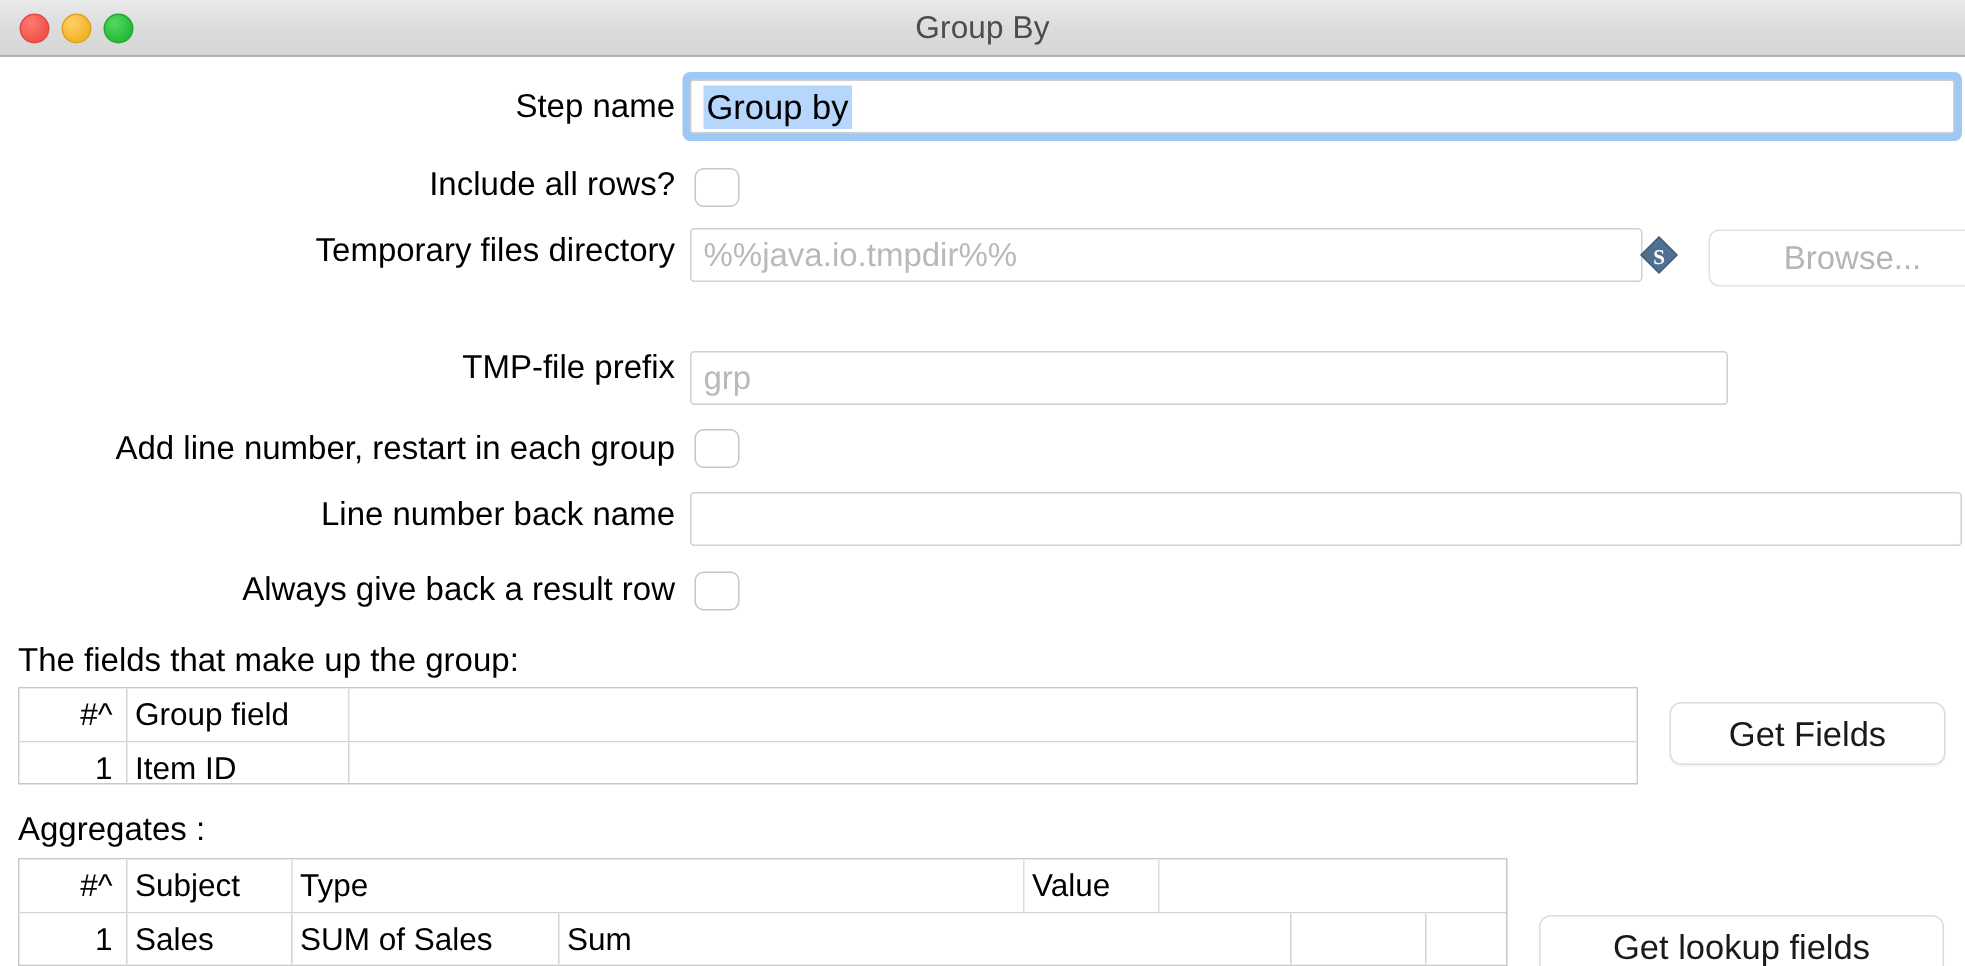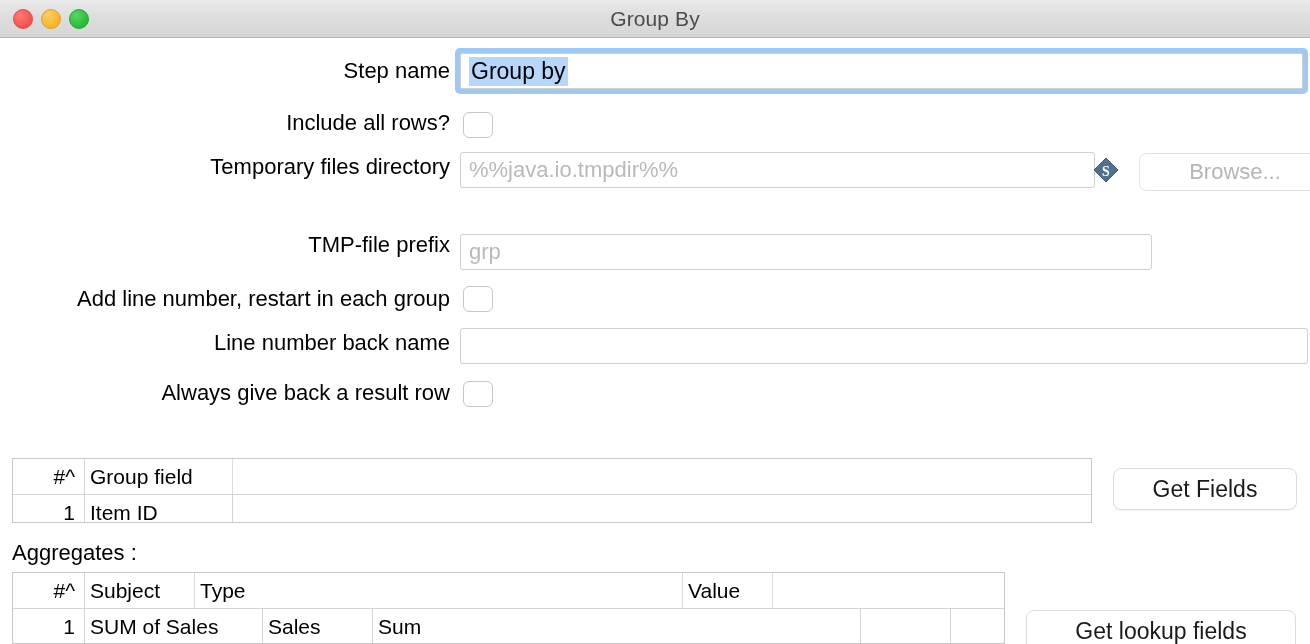--- a/index.html
+++ b/index.html
@@ -270,20 +270,21 @@
     <div class="row" style="top:290px;">
       <div class="label" style="top:4px;">Line number back name</div>
       <div class="field" style="top:0px; width:848px;"></div>
     </div>
 
     <div class="row" style="top:343px;">
       <div class="label" style="top:1px;">Always give back a result row</div>
       <div class="checkbox" style="top:0px;"></div>
     </div>
 
+    <div class="section-title" style="top:389px;">The fields that make up the group:</div>
 
     <div class="tbl" style="left:12px; top:420px; width:1080px; height:65px;">
       <div class="tbl-row tbl-head">
         <div class="cell num" style="width:72px;">#^</div>
         <div class="cell" style="width:148px;">Group field</div>
         <div class="cell last" style="flex:1;"></div>
       </div>
       <div class="tbl-row tbl-body-row">
         <div class="cell num" style="width:72px;">1</div>
         <div class="cell" style="width:148px;">Item ID</div>
@@ -298,22 +299,22 @@
     <div class="tbl" style="left:12px; top:534px; width:993px; height:72px;">
       <div class="tbl-row tbl-head">
         <div class="cell num" style="width:72px;">#^</div>
         <div class="cell" style="width:110px;">Subject</div>
         <div class="cell" style="width:488px;">Type</div>
         <div class="cell" style="width:90px;">Value</div>
         <div class="cell last" style="flex:1;"></div>
       </div>
       <div class="tbl-row tbl-body-row" style="height:36px;">
         <div class="cell num" style="width:72px;">1</div>
+        <div class="cell" style="width:110px;">Sales</div>
         <div class="cell" style="width:178px;">SUM of Sales</div>
-        <div class="cell" style="width:110px;">Sales</div>
         <div class="cell" style="width:488px;">Sum</div>
         <div class="cell" style="width:90px;"></div>
         <div class="cell last" style="flex:1;"></div>
       </div>
     </div>
 
     <div class="btn" style="left:1026px; top:572px; width:270px;">Get lookup fields</div>
 
   </div>
 </div>

